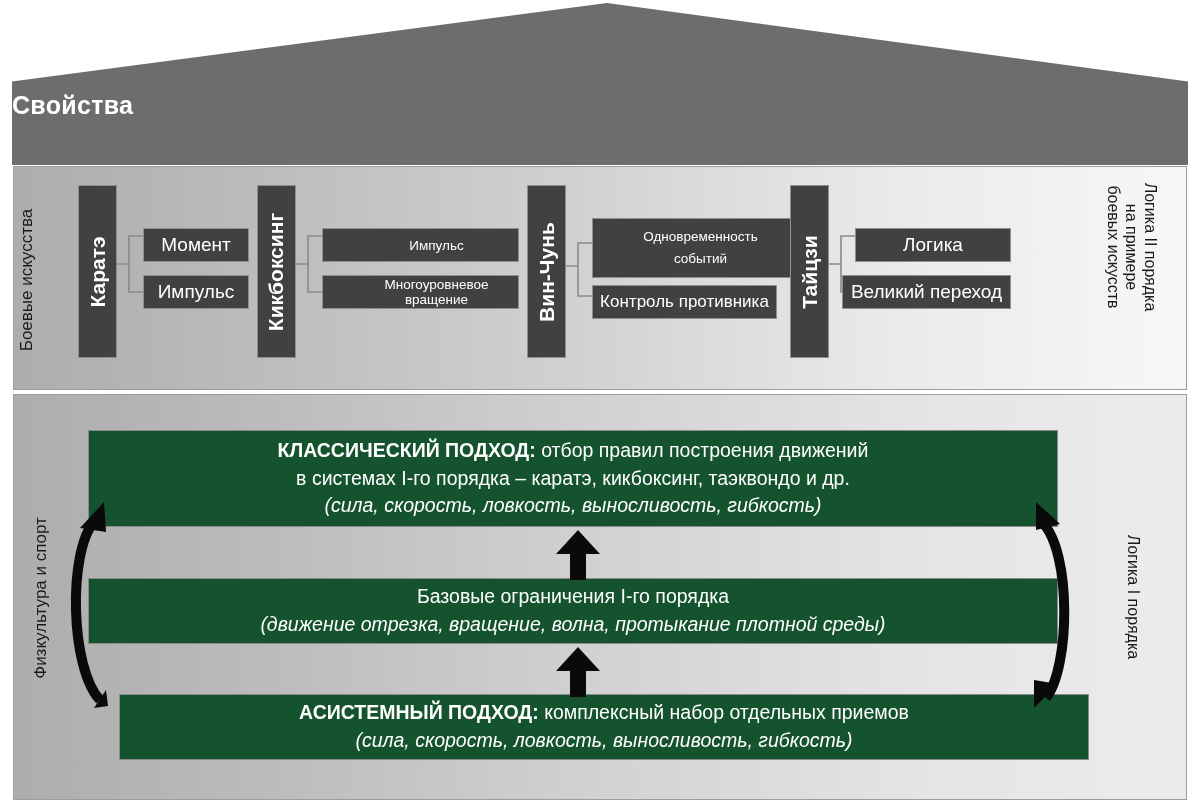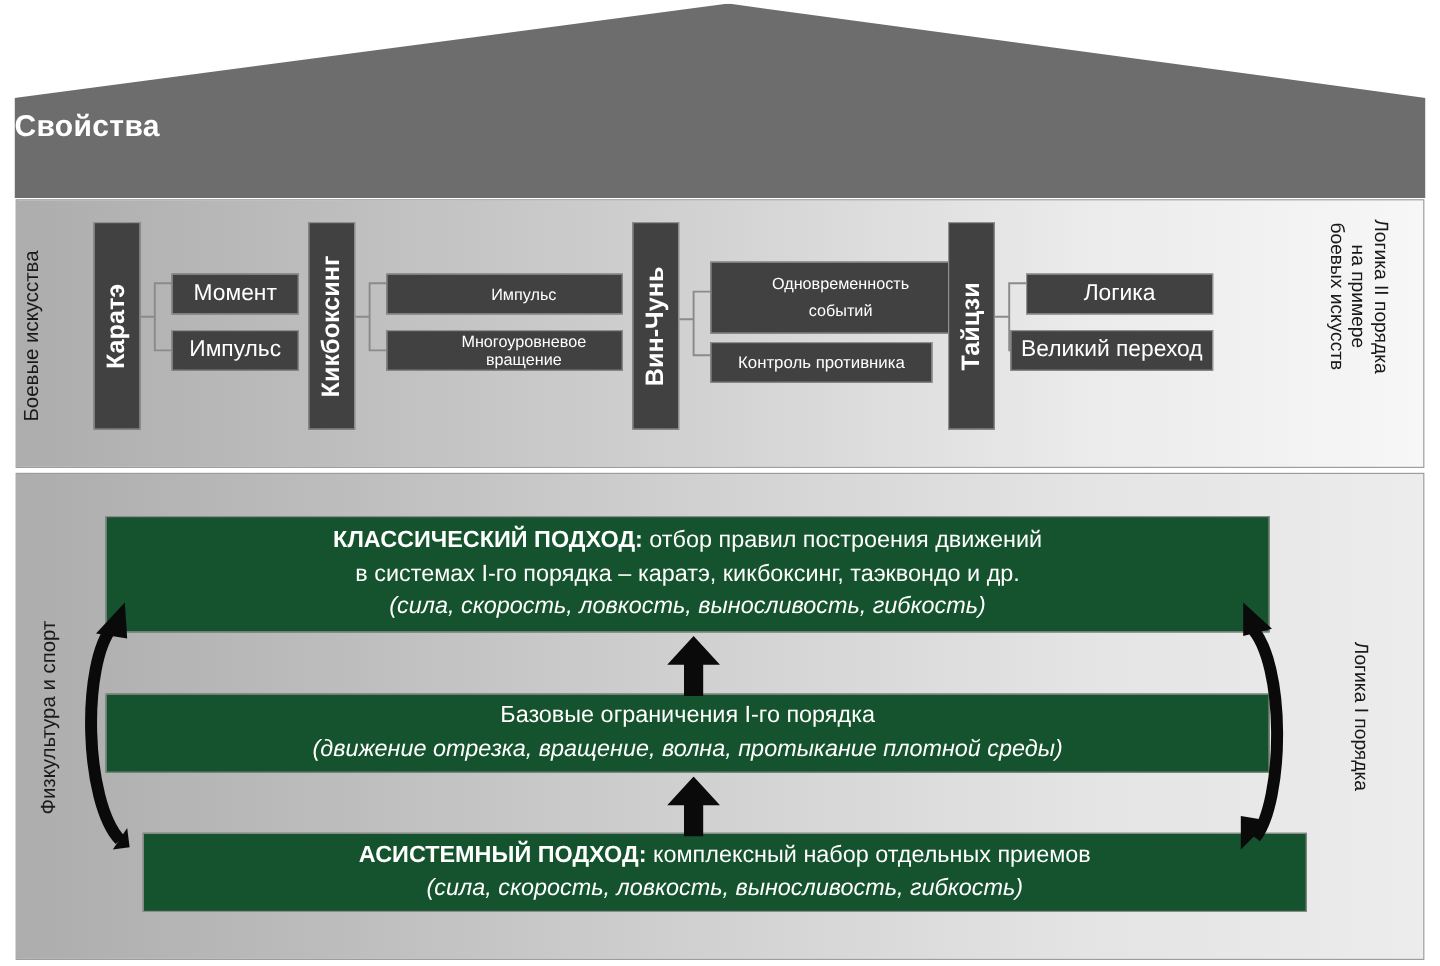--- a/index.html
+++ b/index.html
@@ -135,21 +135,21 @@
     font-weight: bold;
   }
 
   
   .pbox {
     height: 34px;
     font-size: 19px;
   }
   .pbox.small { font-size: 13.5px; padding-left: 32px; }
   .pbox.tall  { height: 60px; font-size: 13.5px; line-height: 1.6; }
-  .pbox.tall2 { height: 34px; font-size: 14px; }
+  .pbox.tall2 { height: 34px; font-size: 17px; }
 
   
   .wbox {
     position: absolute;
     left: 88px;
     width: 970px;
     background: #14532d;
     border: 1px solid #8a8a8a;
     box-sizing: border-box;
     color: #ffffff;

